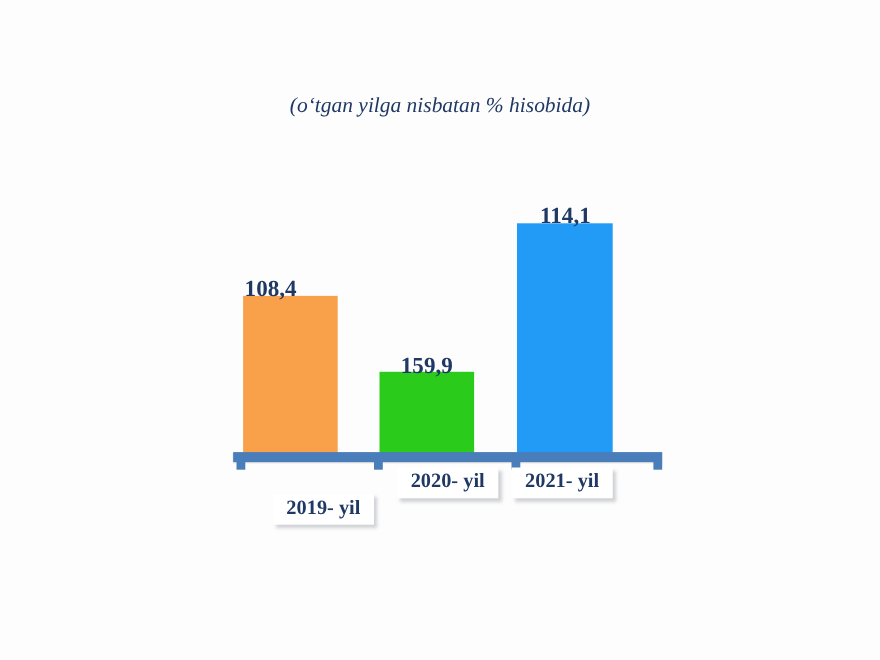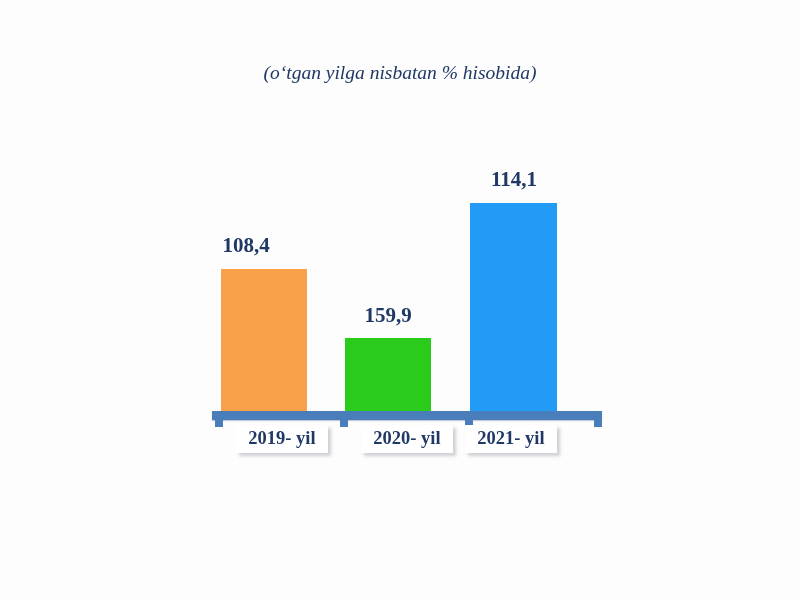--- a/index.html
+++ b/index.html
@@ -39,21 +39,21 @@
     color: #1f3864;
     letter-spacing: 0.1px;
     line-height: 1.15;
     white-space: nowrap;
   }
   .chart-subtitle {
     font-family: "Liberation Serif", "DejaVu Serif", serif;
     font-style: italic;
     font-size: 19.5px;
     color: #1f3864;
-    margin-top: 4px;
+    margin-top: 28px;
     line-height: 1.15;
     white-space: nowrap;
   }
 
   
   .plot-area {
     position: absolute;
     left: 0;
     top: 0;
     width: 800px;
@@ -66,20 +66,21 @@
   }
 
   .bar-value {
     position: absolute;
     font-family: "Liberation Serif", "DejaVu Serif", serif;
     font-weight: bold;
     font-size: 21px;
     color: #1f3864;
     text-align: center;
     white-space: nowrap;
+    margin-top: 17px;
   }
 
   
   .axis-bar {
     position: absolute;
     left: 212px;
     top: 411px;
     width: 390px;
     height: 9px;
     background: #4a7ebb;
@@ -127,18 +128,18 @@
     <div class="bar-value" style="left:201px; top:233px; width:90px;">108,4</div>
     <div class="bar-value" style="left:343px; top:303px; width:90px;">159,9</div>
     <div class="bar-value" style="left:469px; top:167px; width:90px;">114,1</div>
 
     <div class="axis-bar"></div>
     <div class="axis-tick" style="left:215px;"></div>
     <div class="axis-tick" style="left:340px;"></div>
     <div class="axis-tick" style="left:465px;"></div>
     <div class="axis-tick" style="left:594px;"></div>
 
-    <div class="cat-label" style="left:236px; width:92px;">2019- yil</div>
+    <div class="cat-label" style="left:248px; width:92px;margin-top:24px;">2019- yil</div>
     <div class="cat-label" style="left:361px; width:92px;">2020- yil</div>
     <div class="cat-label" style="left:465px; width:92px;">2021- yil</div>
 
   </div>
 </div>
 
 </body></html>

